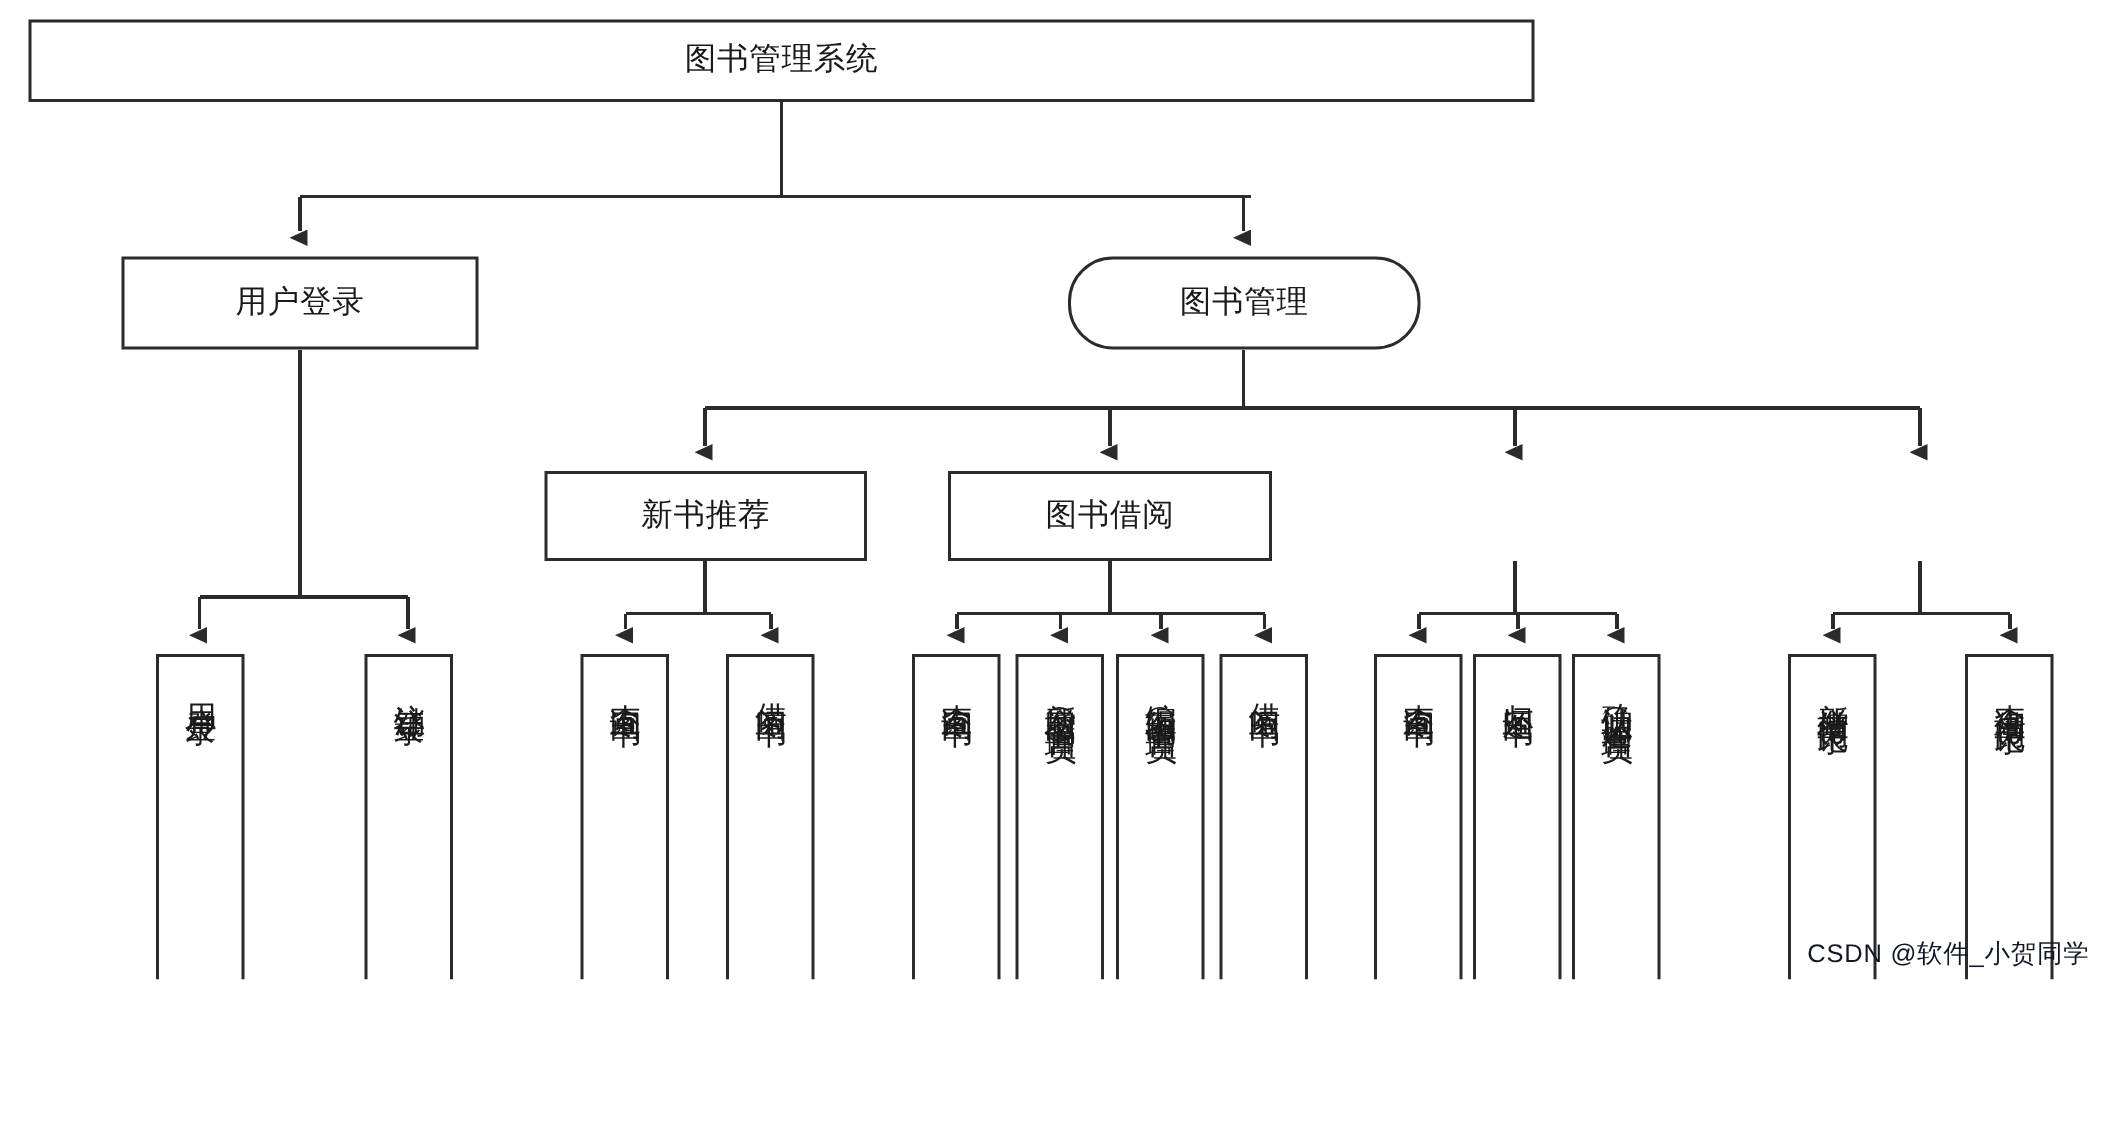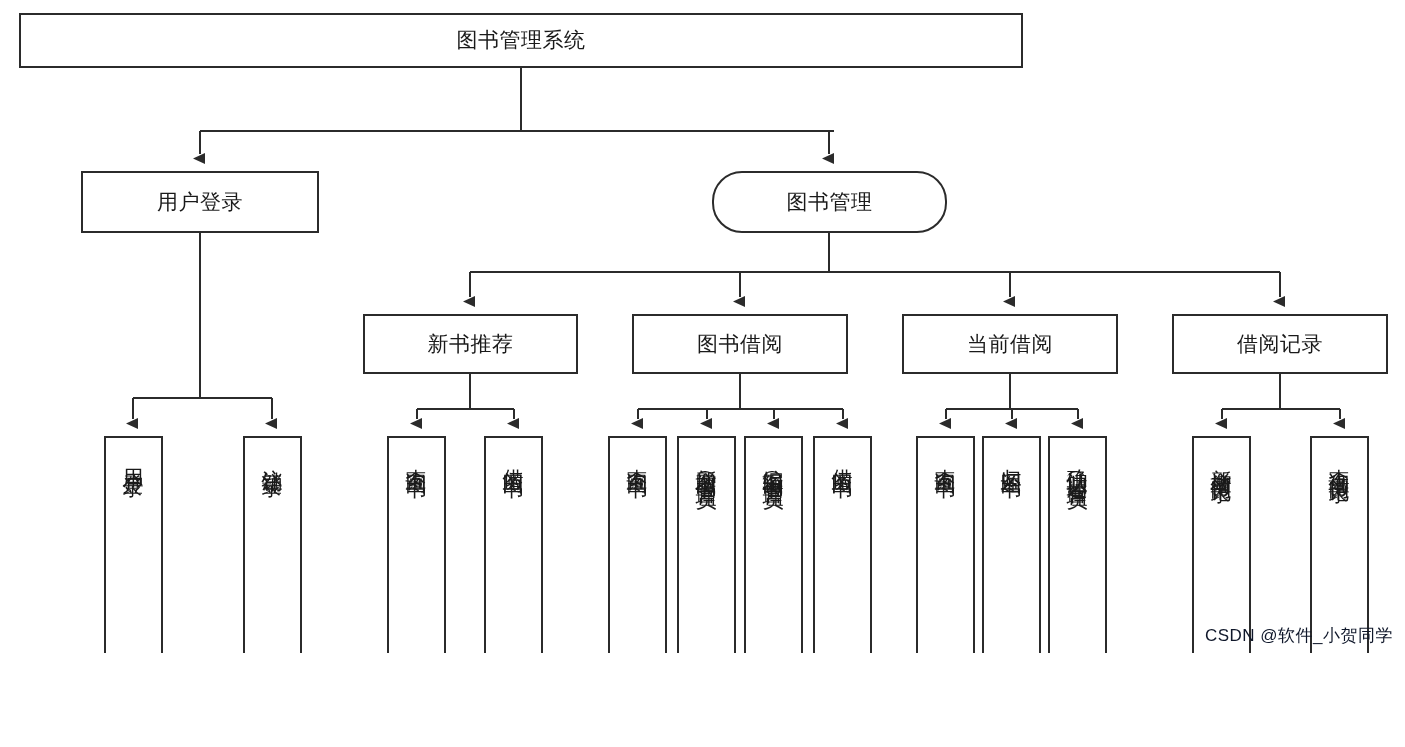--- a/index.html
+++ b/index.html
@@ -135,26 +135,20 @@
   <div class="node horizontal" style="left:712px; top:171px; width:235px; height:62px;border-radius:30px;">
     <span class="label">图书管理</span>
   </div>
 
   <div class="node horizontal" style="left:632px; top:314px; width:216px; height:60px;">
     <span class="label">图书借阅</span>
   </div>
   <div class="node horizontal" style="left:363px; top:314px; width:215px; height:60px;">
     <span class="label">新书推荐</span>
   </div>
-  <div class="node horizontal" style="left:902px; top:314px; width:216px; height:60px;">
-    <span class="label">当前借阅</span>
-  </div>
-  <div class="node horizontal" style="left:1172px; top:314px; width:216px; height:60px;">
-    <span class="label">借阅记录</span>
-  </div>
 
   <div class="node vertical" style="left:104px; top:436px; width:59px; height:298px;">
     <span class="label">用户登录</span>
   </div>
   <div class="node vertical" style="left:243px; top:436px; width:59px; height:298px;">
     <span class="label">注销登录</span>
   </div>
 
   <div class="node vertical" style="left:387px; top:436px; width:59px; height:298px;">
     <span class="label">查询图书</span>

